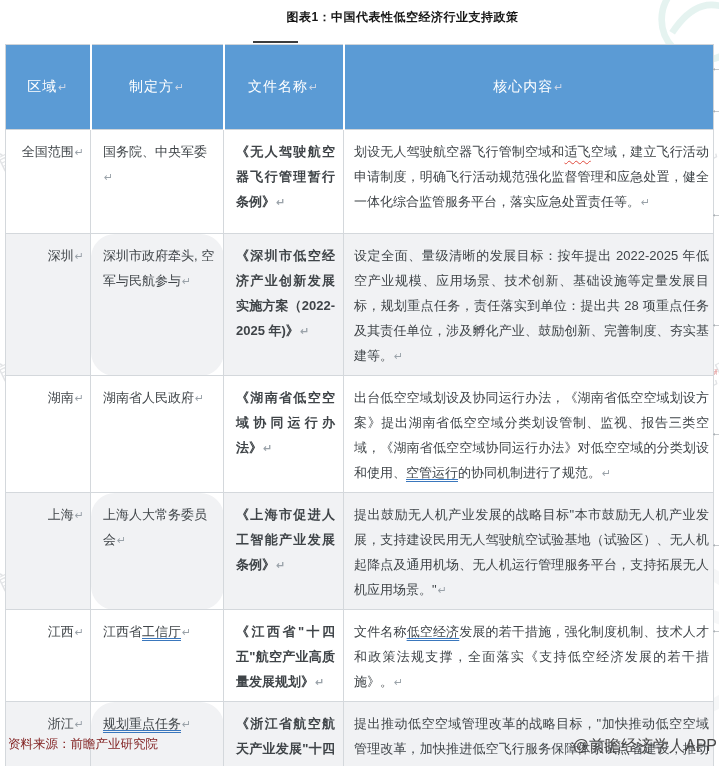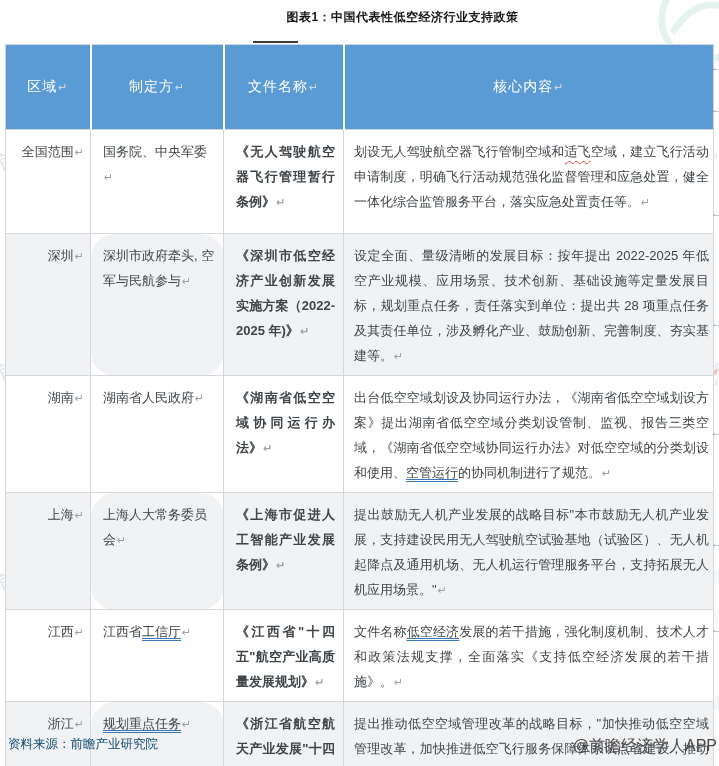--- a/index.html
+++ b/index.html
@@ -37,21 +37,21 @@
   td.c3 .segs,td.c4 .segs{text-justify:inter-ideograph;}
 
   .u-wavy{text-decoration:underline wavy #e04b3f;text-decoration-thickness:1px;text-underline-offset:4px;text-decoration-skip-ink:none;}
   .u-double{text-decoration-line:underline;text-decoration-style:double;text-decoration-color:#3a77bd;text-underline-offset:2px;text-decoration-skip-ink:none;}
 
   .pmark{color:#9aa2a9;font-size:11px;margin-left:1px;}
   th .pmark{color:#c9d6e8;}
   .edge-mark{position:absolute;left:711px;color:#8f969c;font-size:11px;line-height:11px;}
 
   
-  .footer-left{position:absolute;left:8px;top:736px;font-size:12.5px;color:#0c4a6e;}
+  .footer-left{position:absolute;left:8px;top:736px;font-size:12.5px;color:#7f1d1d;}
   .footer-right{position:absolute;right:2px;top:736px;font-size:16px;color:#4a4a4a;}
 
   
   .wm{
     position:absolute;transform:rotate(-26deg);transform-origin:left top;
     color:#cfd2d6;opacity:.6;white-space:nowrap;pointer-events:none;
   }
   .wm .wm-big{font-size:21px;letter-spacing:3px;display:block;}
   .wm .wm-code{font-size:10px;letter-spacing:5px;display:block;margin-top:2px;padding-left:26px;}
   .wm1{left:-8px;top:152px;}

